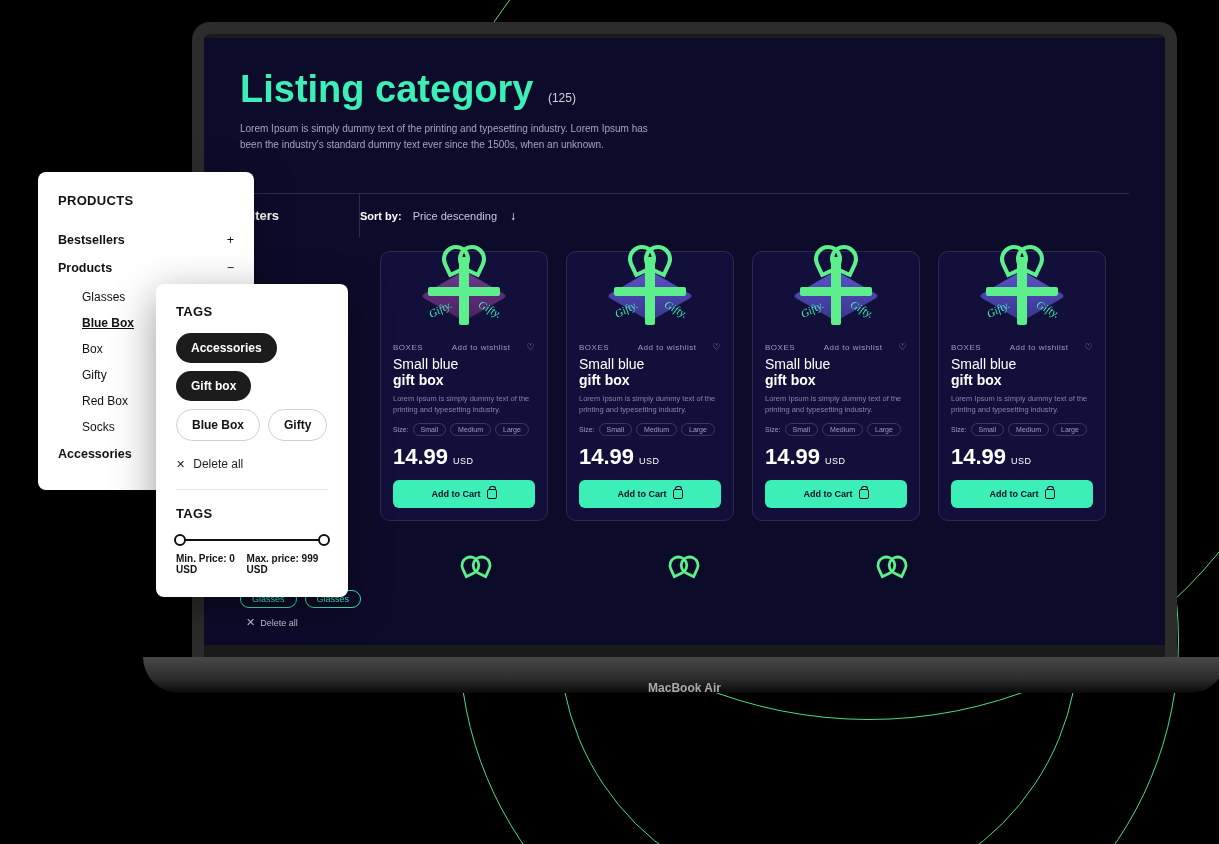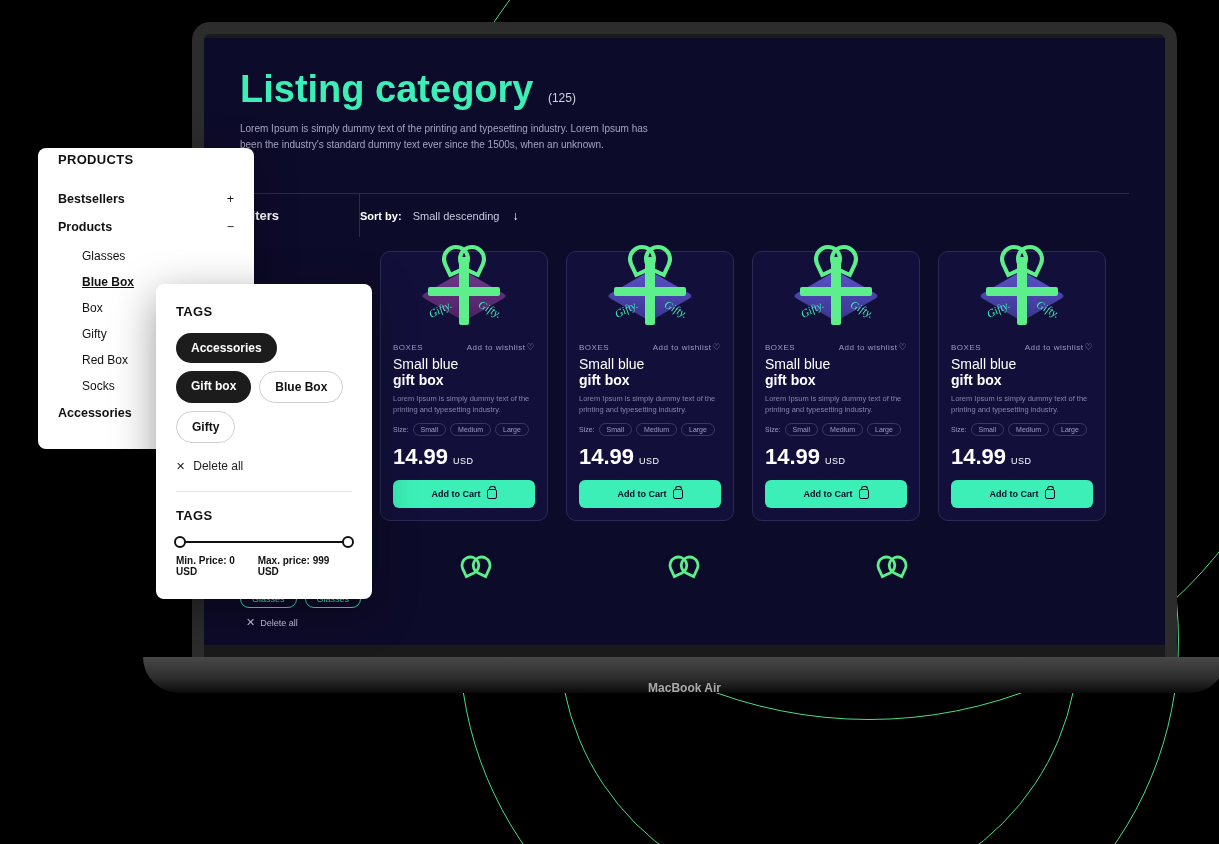--- a/index.html
+++ b/index.html
@@ -47,21 +47,21 @@
 .ribbon-h { position: absolute; left: 10px; top: 46px; width: 72px; height: 9px; background: #5cef8c; border-radius: 2px; }
 .bow { position: absolute; top: 4px; left: 50%; transform: translateX(-50%); width: 44px; height: 24px; }
 .bow::before, .bow::after { content: ""; position: absolute; width: 20px; height: 20px; border: 4px solid #5cef8c; border-radius: 50% 50% 50% 0; top: 0; }
 .bow::before { left: 0; transform: rotate(-25deg); }
 .bow::after { right: 0; transform: scaleX(-1) rotate(-25deg); }
 .box-brand { position: absolute; bottom: 18px; font-family: cursive; font-size: 11px; color: #3cefb6; font-style: italic; }
 .box-brand.l { left: 10px; transform: rotate(-28deg); }
 .box-brand.r { right: 8px; transform: rotate(28deg); }
 
 .card-top { display: flex; justify-content: space-between; align-items: flex-end; font-size: 8px; color: #9e9cc4; letter-spacing: 0.5px; }
-.wishlist { display: flex; align-items: center; gap: 1px; }
+.wishlist { display: flex; align-items: center; gap: 16px; }
 .heart-icon { font-size: 9px; }
 .card-title1 { font-size: 14px; font-weight: 500; margin-top: 4px; }
 .card-title2 { font-size: 14px; font-weight: 800; }
 .card-desc { font-size: 7.5px; color: #8684ac; line-height: 1.4; margin-top: 6px; }
 .sizes { display: flex; gap: 4px; margin-top: 8px; align-items: center; font-size: 7px; color: #9e9cc4; }
 .size-chip { border: 1px solid #3a386a; border-radius: 10px; padding: 2px 7px; font-size: 7px; }
 .price-row { display: flex; align-items: baseline; gap: 5px; margin-top: 8px; }
 .price { font-size: 22px; font-weight: 800; }
 .currency { font-size: 9px; letter-spacing: 0.5px; }
 .add-to-cart { background: #3cefb6; color: #0d0b2a; border: none; border-radius: 6px; width: 100%; padding: 9px 0; font-size: 9px; font-weight: 600; margin-top: 10px; display: flex; align-items: center; justify-content: center; gap: 6px; cursor: pointer; }
@@ -72,30 +72,30 @@
 .product-row.partial { margin-top: 18px; padding-left: 190px; }
 .product-row.partial .giftbox { transform: scale(0.7); }
 
 
 .under-chips { position: absolute; left: 36px; top: 552px; }
 .under-chips .chip-row { display: flex; gap: 8px; }
 .pill { border: 1px solid #3cefb6; color: #3cefb6; font-size: 9px; border-radius: 12px; padding: 3px 11px; }
 .delete-all-under { color: #c8c8e0; font-size: 9px; margin-top: 8px; display: flex; align-items: center; gap: 5px; margin-left: 6px; }
 
 
-.panel-products { position: absolute; left: 38px; top: 148px; width: 216px; background: #fff; color: #111; border-radius: 8px; padding: 4px 20px 22px; box-shadow: 0 10px 40px rgba(0,0,0,0.35); }
+.panel-products { position: absolute; left: 38px; top: 172px; width: 216px; background: #fff; color: #111; border-radius: 8px; padding: 21px 20px 22px; box-shadow: 0 10px 40px rgba(0,0,0,0.35); }
 .panel-h { font-size: 13px; font-weight: 800; letter-spacing: 0.3px; margin-bottom: 18px; }
 .cat-row { display: flex; justify-content: space-between; align-items: center; font-size: 12.5px; font-weight: 700; padding: 7px 0; cursor: pointer; }
 .cat-icon { font-weight: 400; }
 .sub-list { padding-left: 24px; margin-top: 2px; }
 .sub-item { font-size: 12px; padding: 6px 0; cursor: pointer; }
 .sub-item.active { text-decoration: underline; font-weight: 700; }
 
 
-.panel-tags { position: absolute; left: 156px; top: 284px; width: 216px; background: #fff; color: #111; border-radius: 8px; padding: 20px 20px 22px; box-shadow: 0 12px 44px rgba(0,0,0,0.4); }
+.panel-tags { position: absolute; left: 156px; top: 284px; width: 192px; background: #fff; color: #111; border-radius: 8px; padding: 20px 20px 22px; box-shadow: 0 12px 44px rgba(0,0,0,0.4); }
 .panel-tags .panel-h { margin-bottom: 14px; }
 .tag-chips { display: flex; flex-wrap: wrap; gap: 8px; }
 .tchip { border-radius: 20px; padding: 8px 15px; font-size: 12px; font-weight: 600; cursor: pointer; }
 .tchip.dark { background: #1c1c1c; color: #fff; }
 .tchip.light { background: #fff; border: 1.5px solid #d0d0d0; color: #111; }
 .delete-all { display: flex; align-items: center; gap: 8px; font-size: 12px; margin-top: 16px; color: #222; cursor: pointer; }
 .x-icon { font-size: 11px; }
 .divider { height: 1px; background: #e6e6e6; margin: 18px 0 16px; }
 .slider-track { position: relative; height: 2px; background: #111; margin: 18px 2px 10px; }
 .slider-knob { position: absolute; top: -5px; width: 12px; height: 12px; border: 2px solid #111; background: #fff; border-radius: 50%; cursor: pointer; }
@@ -118,21 +118,21 @@
       <div>
         <span class="page-title">Listing category</span>
         <span class="title-count">(125)</span>
         <p class="page-desc">Lorem Ipsum is simply dummy text of the printing and typesetting industry. Lorem Ipsum has been the industry's standard dummy text ever since the 1500s, when an unknown.</p>
       </div>
 
       <div class="toolbar">
         <div class="filters-cell">Filters</div>
         <div class="sortby">
           <span class="sortby-label">Sort by:</span>
-          <span class="sort-val">Small descending</span>
+          <span class="sort-val">Price descending</span>
           <span class="sort-icon">↓</span>
         </div>
       </div>
 
       <div class="product-row">
 
         <div class="card">
           <div class="card-img-wrap">
             <div class="giftbox">
                 <div class="box-body purple"></div>

